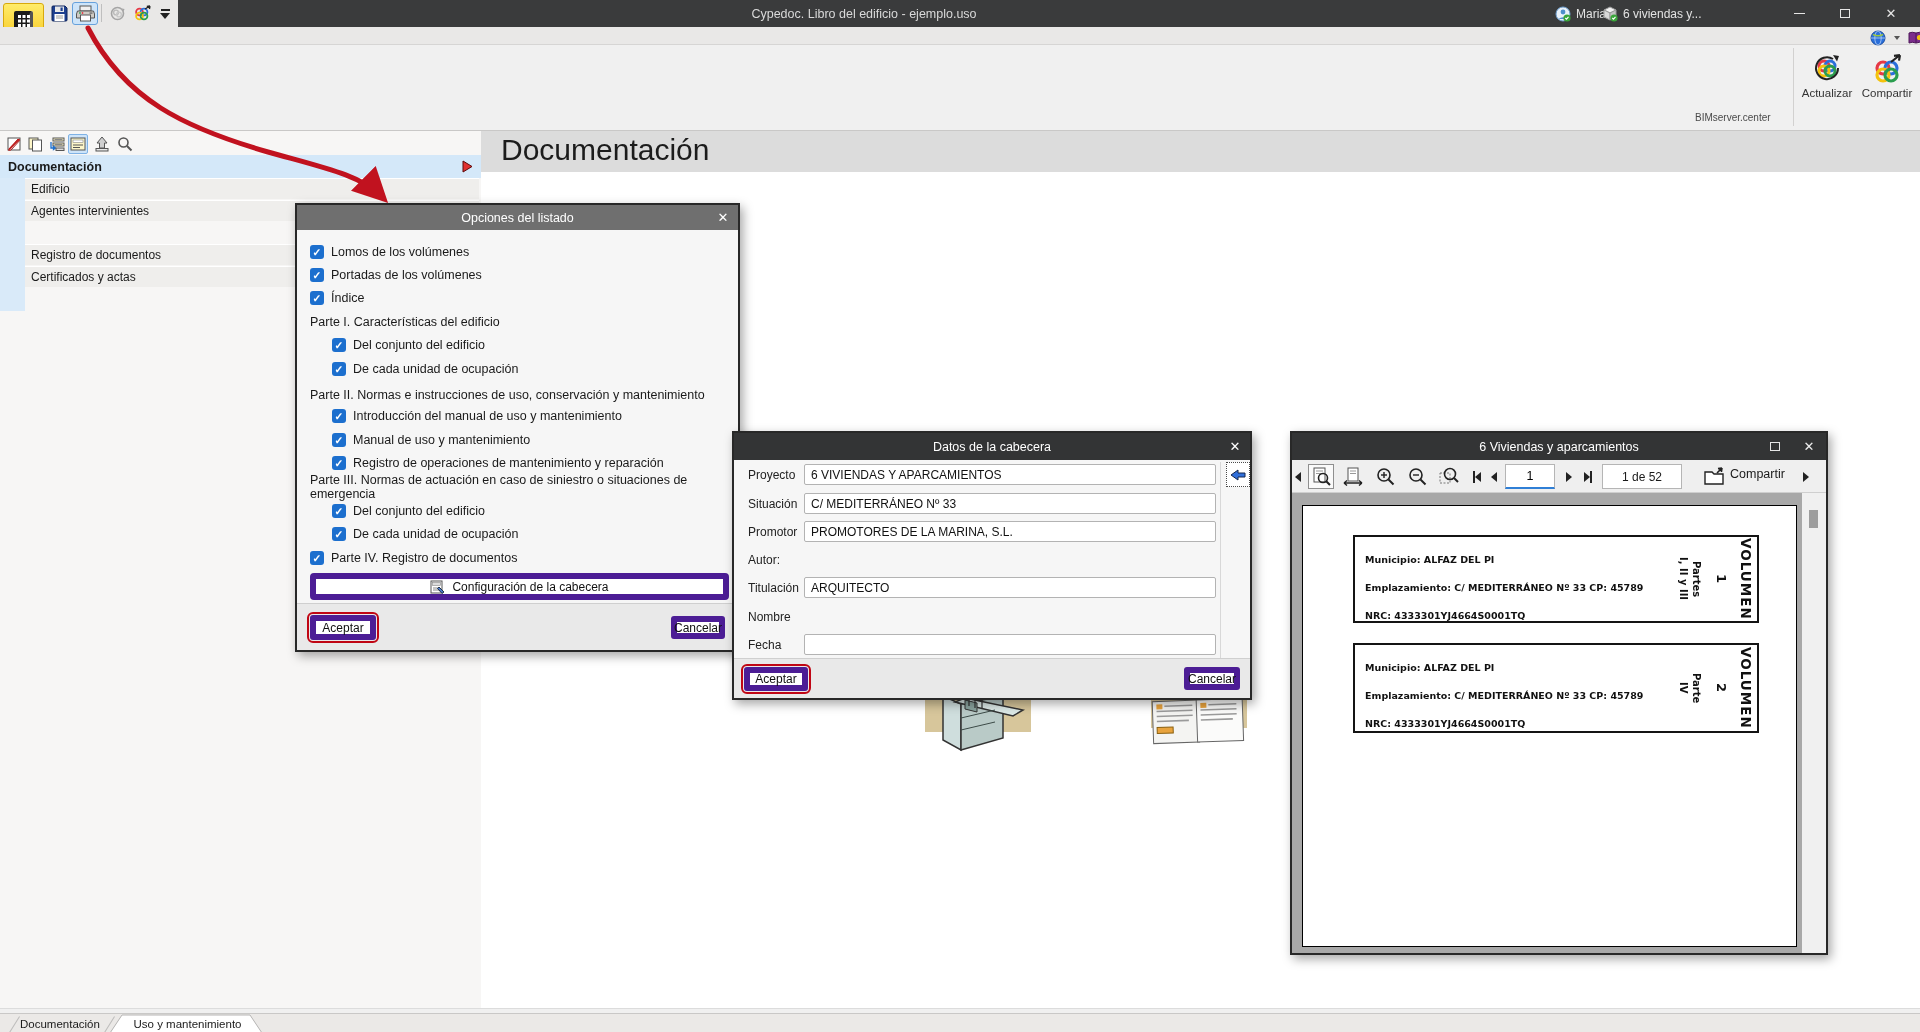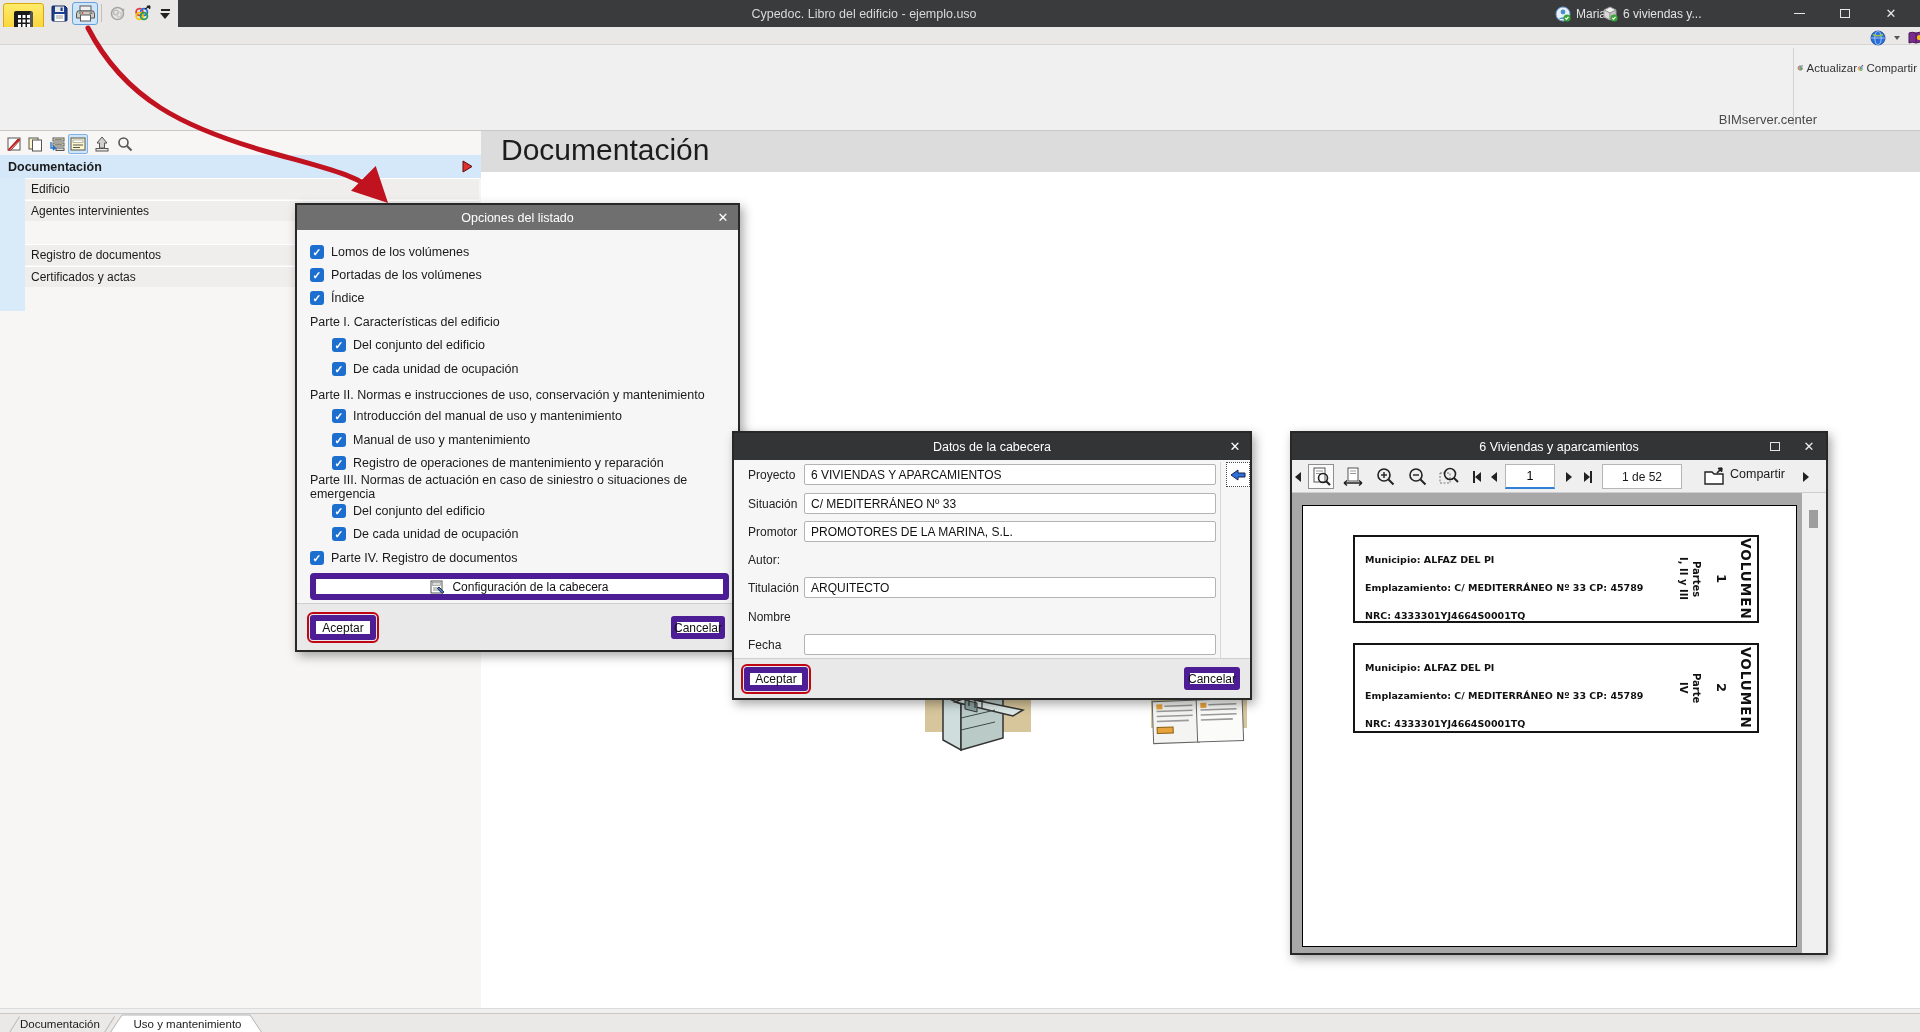--- a/index.html
+++ b/index.html
@@ -25,22 +25,22 @@
   .print-hl { background:#cde4f9; border:1px solid #66a1dc; border-radius:3px; }
   .dd-more { display:flex; flex-direction:column; align-items:center; gap:2px; }
   .dd-more .bar { width:9px; height:2px; background:#222; }
   .tri-down { width:0; height:0; border-left:5px solid transparent; border-right:5px solid transparent; border-top:6px solid #222; }
   .tri-down.sm { border-left-width:3px; border-right-width:3px; border-top-width:4px; border-top-color:#555; }
 
   
   .qa-strip { position:absolute; left:0; top:27px; width:1920px; height:18px; background:#e9e8e7; border-bottom:1px solid #d6d5d4; }
   .ribbon { position:absolute; left:0; top:46px; width:1920px; height:85px; background:#f0f0f0; border-bottom:1px solid #c9c8c7; }
   .ribbon-sep { position:absolute; left:1793px; top:48px; width:1px; height:78px; background:#d2d1d0; }
-  .ribbon-btn { position:absolute; display:flex; flex-direction:row; align-items:center; gap:3px; font-size:11.5px; color:#333; }
-  .ribbon-group-label { position:absolute; left:1695px; top:112px; width:122px; text-align:right; font-size:13px; color:#4a4a4a; }
+  .ribbon-btn { position:absolute; display:flex; flex-direction:column; align-items:center; gap:3px; font-size:11.5px; color:#333; }
+  .ribbon-group-label { position:absolute; left:1695px; top:112px; width:122px; text-align:left; font-size:10px; color:#4a4a4a; }
 
   
   .sidebar { position:absolute; left:0; top:131px; width:481px; height:882px; background:#f7f6f5; }
   .side-toolbar { position:absolute; left:0; top:2px; width:481px; height:22px; }
   .side-icon { position:absolute; top:1px; width:20px; height:20px; display:flex; align-items:center; justify-content:center; }
   .side-icon.hl { background:#cde4f9; border:1px solid #7fb2e5; border-radius:2px; }
   .tree-root { position:absolute; left:0; top:24px; width:481px; height:23px; background:#d4e8f9; display:flex; align-items:center; padding-left:8px; font-weight:bold; font-size:12.5px; }
   .tree-strip { position:absolute; left:0; top:47px; width:25px; height:133px; background:#d9eaf9; }
   .trow { position:absolute; left:25px; width:454px; height:21px; background:#efeeec; border-top:1px solid #ffffff; display:flex; align-items:center; padding-left:6px; font-size:12px; color:#1a1a1a; }
 

